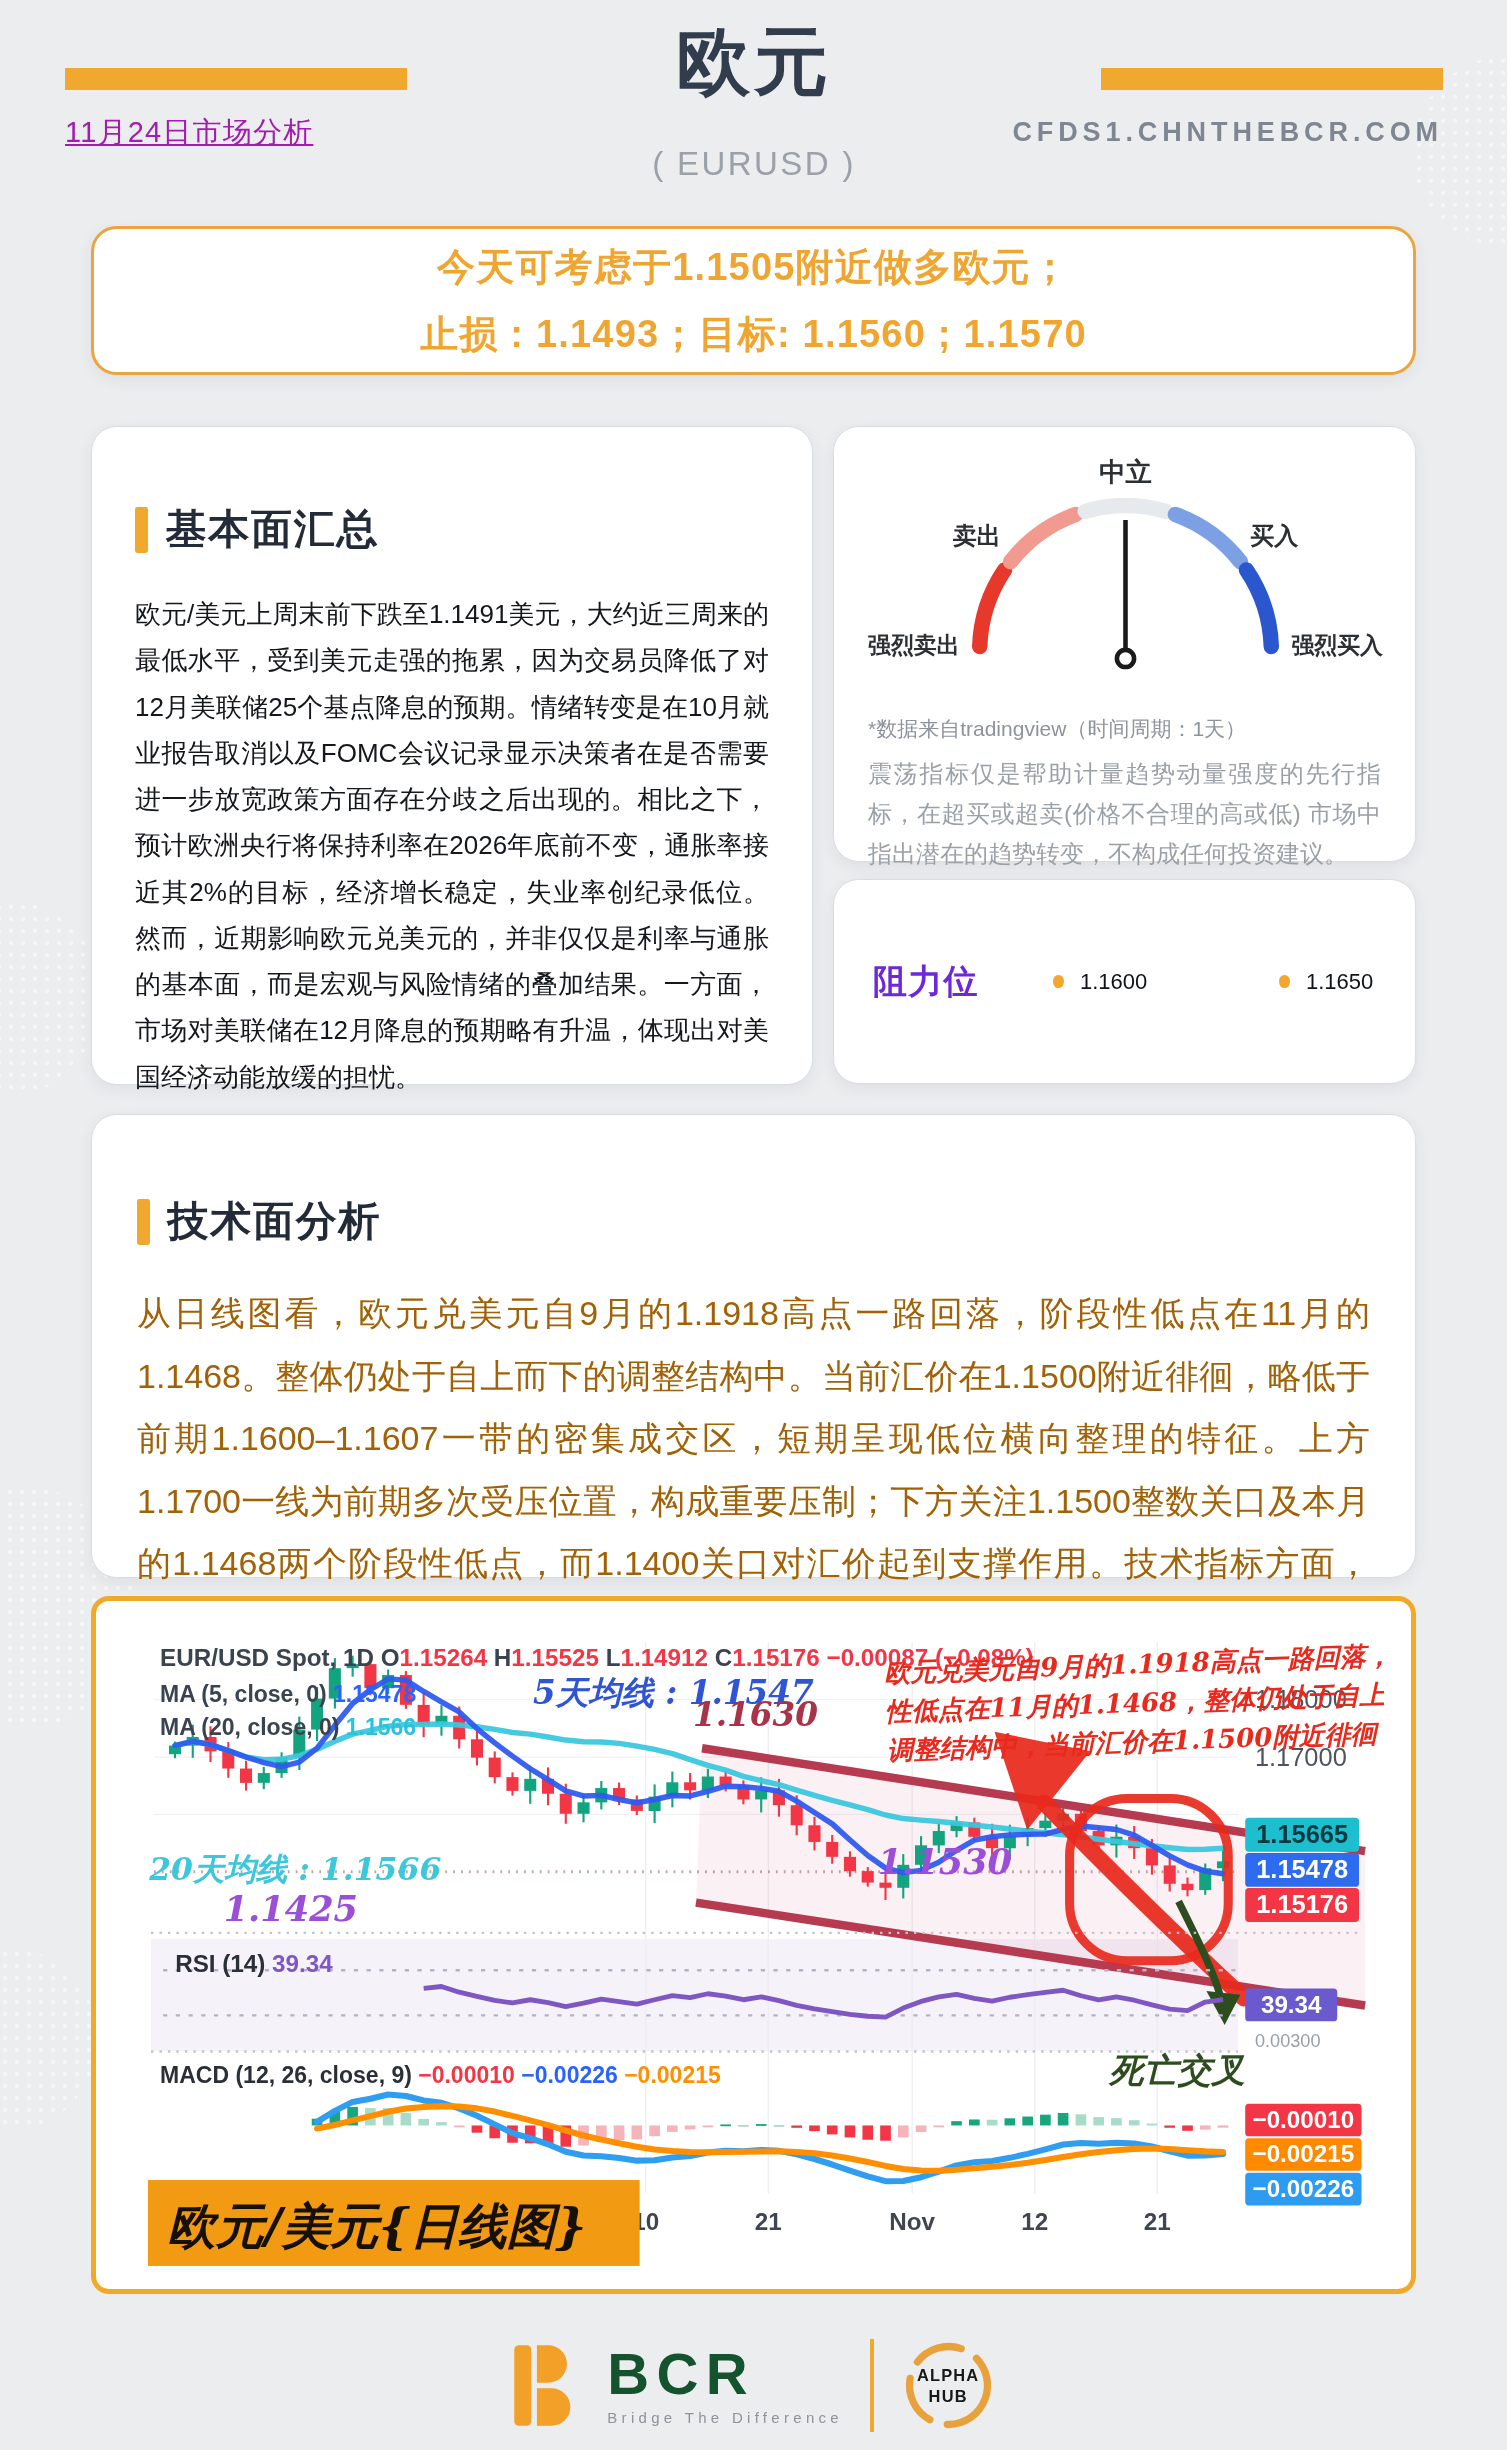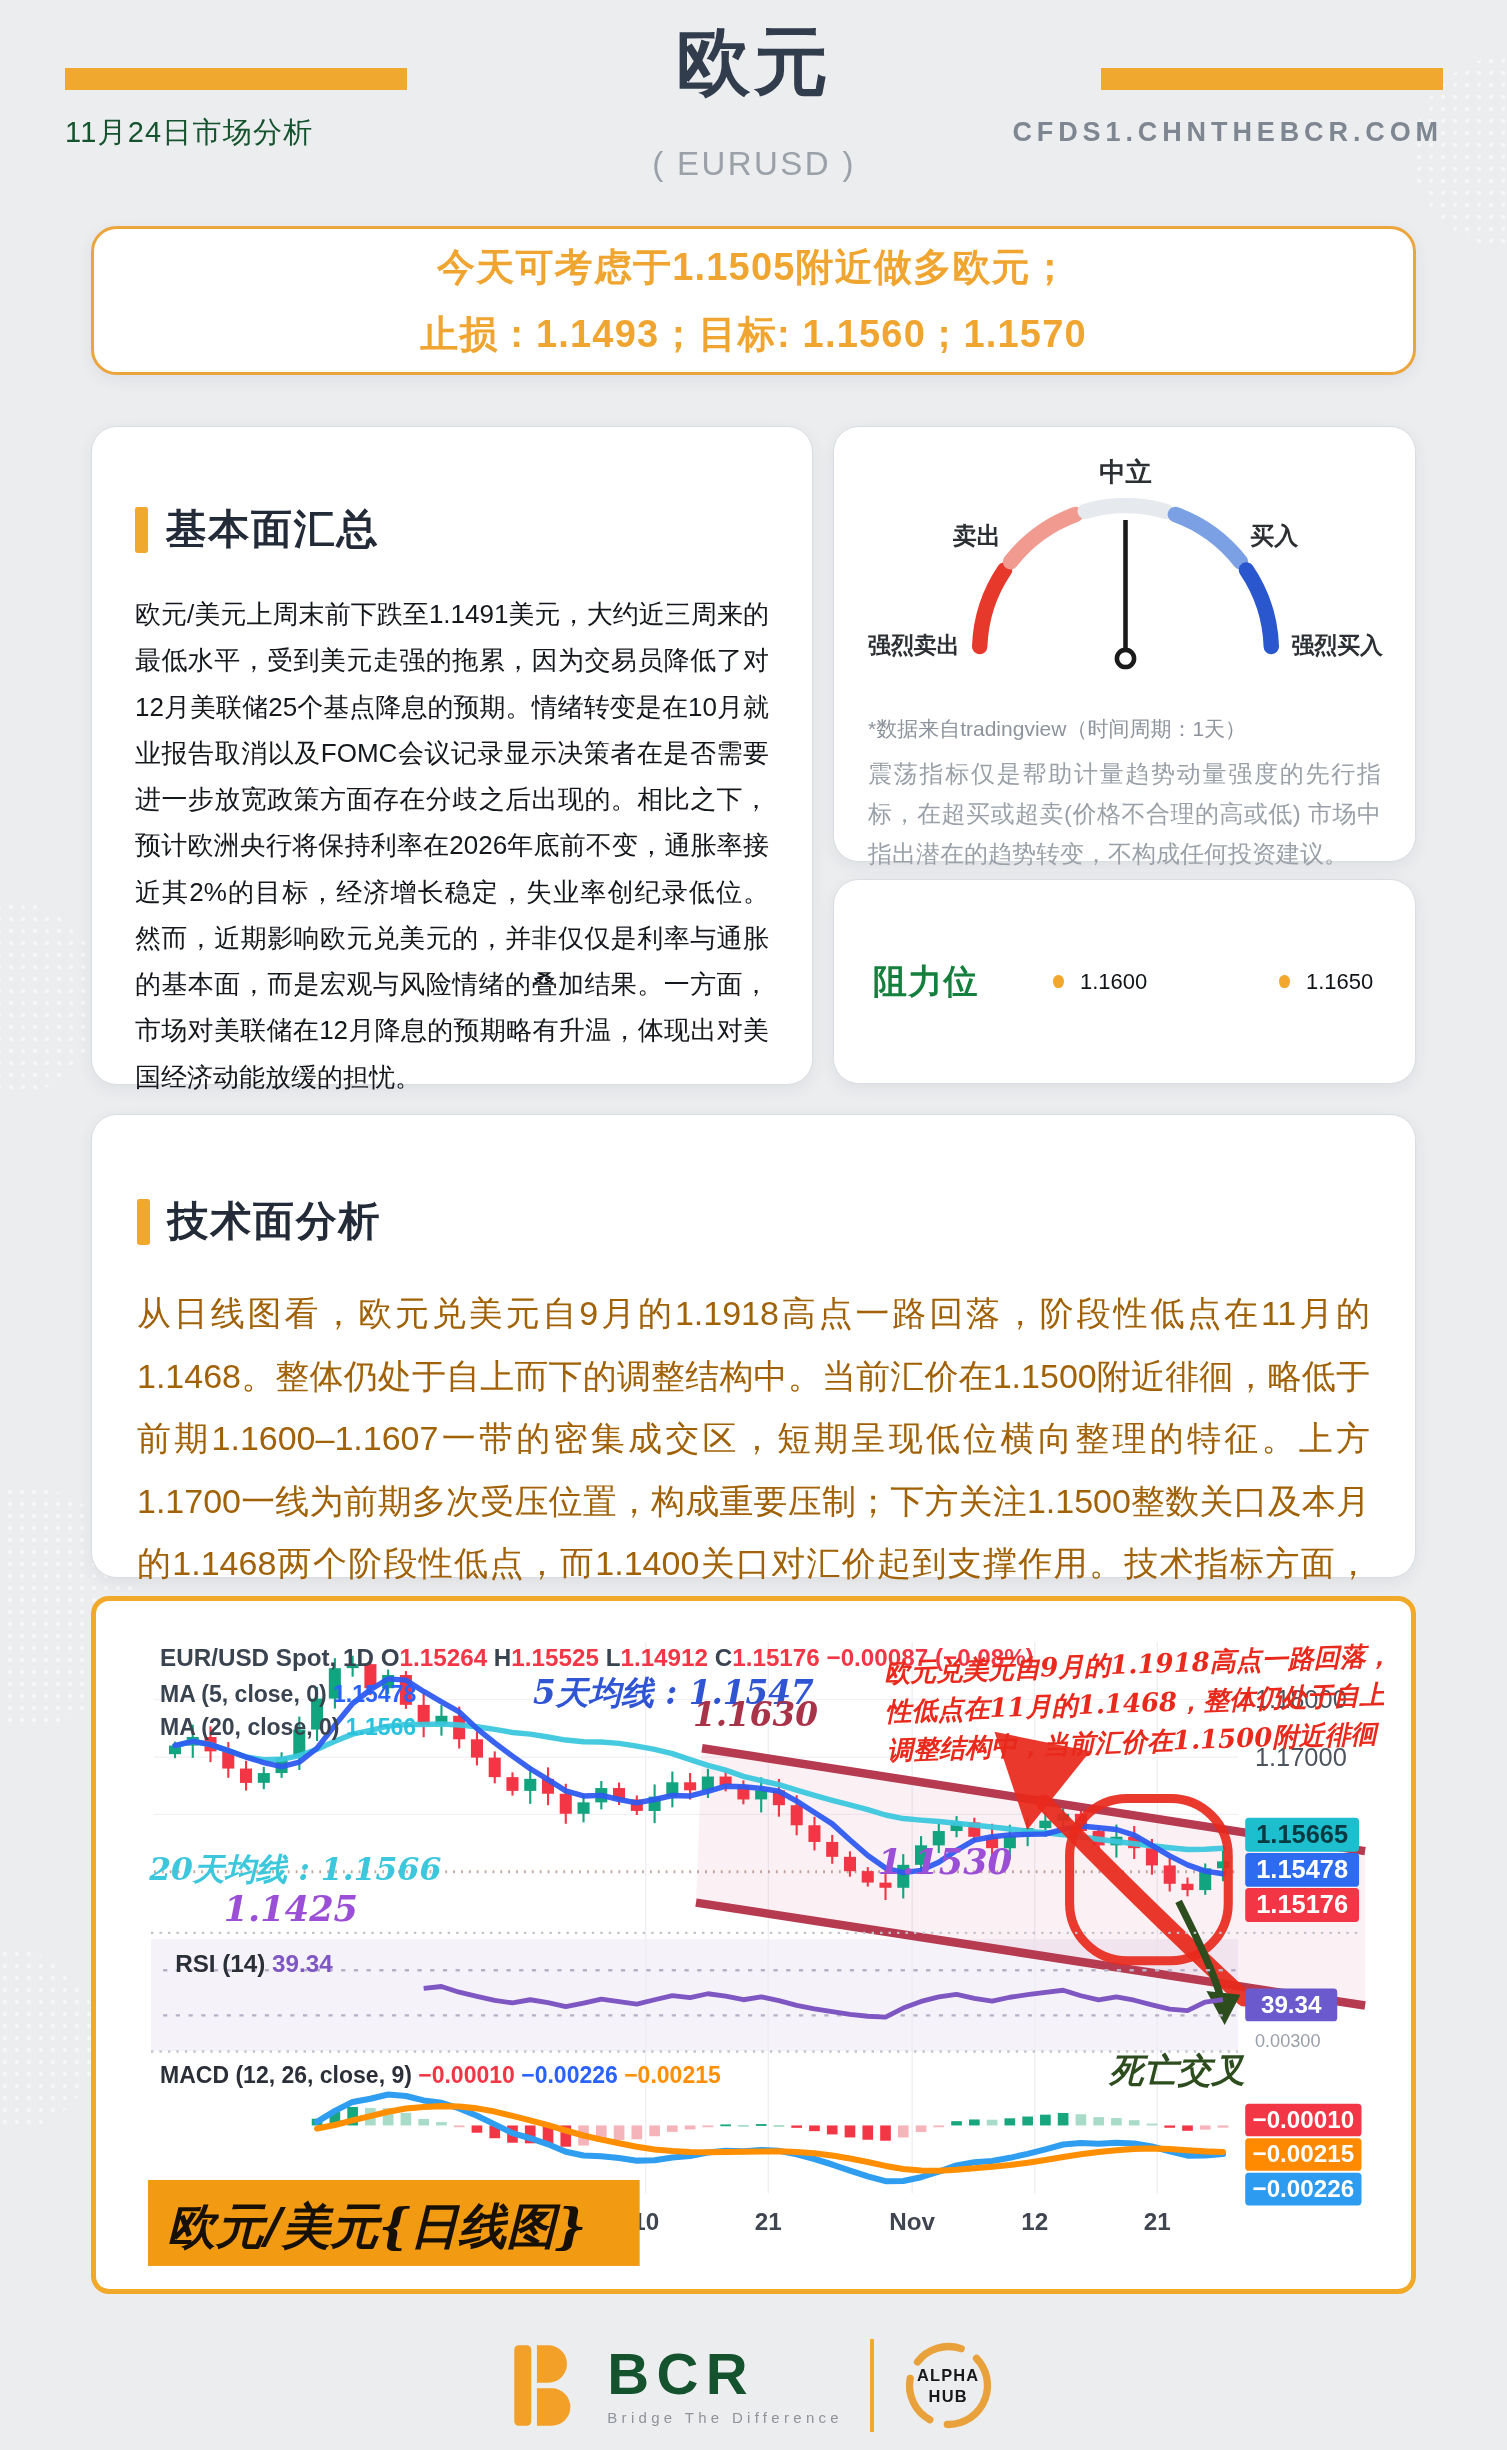--- a/index.html
+++ b/index.html
@@ -9,21 +9,21 @@
     background:#ecedef;
     font-family:"Liberation Sans", sans-serif;
     color:#1b1f26;
   }
   .deco { position:absolute; border-radius:50%;
     background-image: radial-gradient(#ffffff 1.8px, rgba(255,255,255,0) 2.4px);
     background-size:12px 12px; opacity:.55; pointer-events:none; }
 
   
   .hdr-bar { position:absolute; top:68px; height:22px; width:342px; background:#F1A82E; }
-  .hdr-date { position:absolute; left:65px; top:113px; font-size:29px; color:#14532d; letter-spacing:1.2px; }
+  .hdr-date { position:absolute; left:65px; top:113px; font-size:29px; color:#a21caf; letter-spacing:1.2px;text-decoration:underline; }
   .hdr-site { position:absolute; right:65px; top:117px; font-size:27px; color:#7e8791; letter-spacing:4.9px; font-weight:600; }
   .hdr-title { position:absolute; left:0; top:13.4px; width:100%; text-align:center;
     font-size:74px; font-weight:bold; color:#313c4c; letter-spacing:3.7px; }
   .hdr-sub { position:absolute; left:0; top:145px; width:100%; text-align:center;
     font-size:33px; color:#9aa1a9; letter-spacing:2.4px; }
 
   
   .card { position:absolute; background:#ffffff; border:1.2px solid #d9dce1; border-radius:25.6px;
     box-shadow:0 4.9px 16px rgba(40,50,70,.07); }
 
@@ -39,21 +39,21 @@
   .fund .body { margin-top:34px; font-size:26px; line-height:1.78; color:#14171c; text-align:justify; }
 
   .gaugecard { left:833px; top:426px; width:583px; height:436px; padding:17px 34px; }
   .gauge-wrap { width:515px; height:255px; margin:0 auto; }
   .gauge-note1 { margin-top:16px; font-size:21px; color:#8d939c; }
   .gauge-note2 { margin-top:11px; font-size:24px; line-height:1.66; color:#9aa0a8; text-align:justify; }
 
   .levels { left:833px; top:879px; width:583px; height:205px; padding:35px 39px;
     display:flex; flex-direction:column; justify-content:space-around; }
   .lv-row { display:grid; grid-template-columns:164px 43px 183px 43px 146px; align-items:center; }
-  .lv-label { font-size:34px; font-weight:bold; color:#15803d; letter-spacing:1.2px; }
+  .lv-label { font-size:34px; font-weight:bold; color:#6d28d9; letter-spacing:1.2px; }
   .lv-dot { width:10.4px; height:12.8px; border-radius:50%; background:#F2A72E; justify-self:center; }
   .lv-val { font-size:22px; color:#101318; }
 
   .tech { left:91px; top:1114px; width:1325px; height:464px; padding:43px 45px; }
   .tech .body { margin-top:33px; font-size:34px; line-height:1.84; color:#a16207; text-align:justify; }
 
   .chartcard { left:91px; top:1596px; width:1325px; height:698px; border:5.5px solid #F0A929;
     border-radius:18px; background:#fff; padding:17px 27px; }
   .chartbox { width:100%; height:100%; }
 

